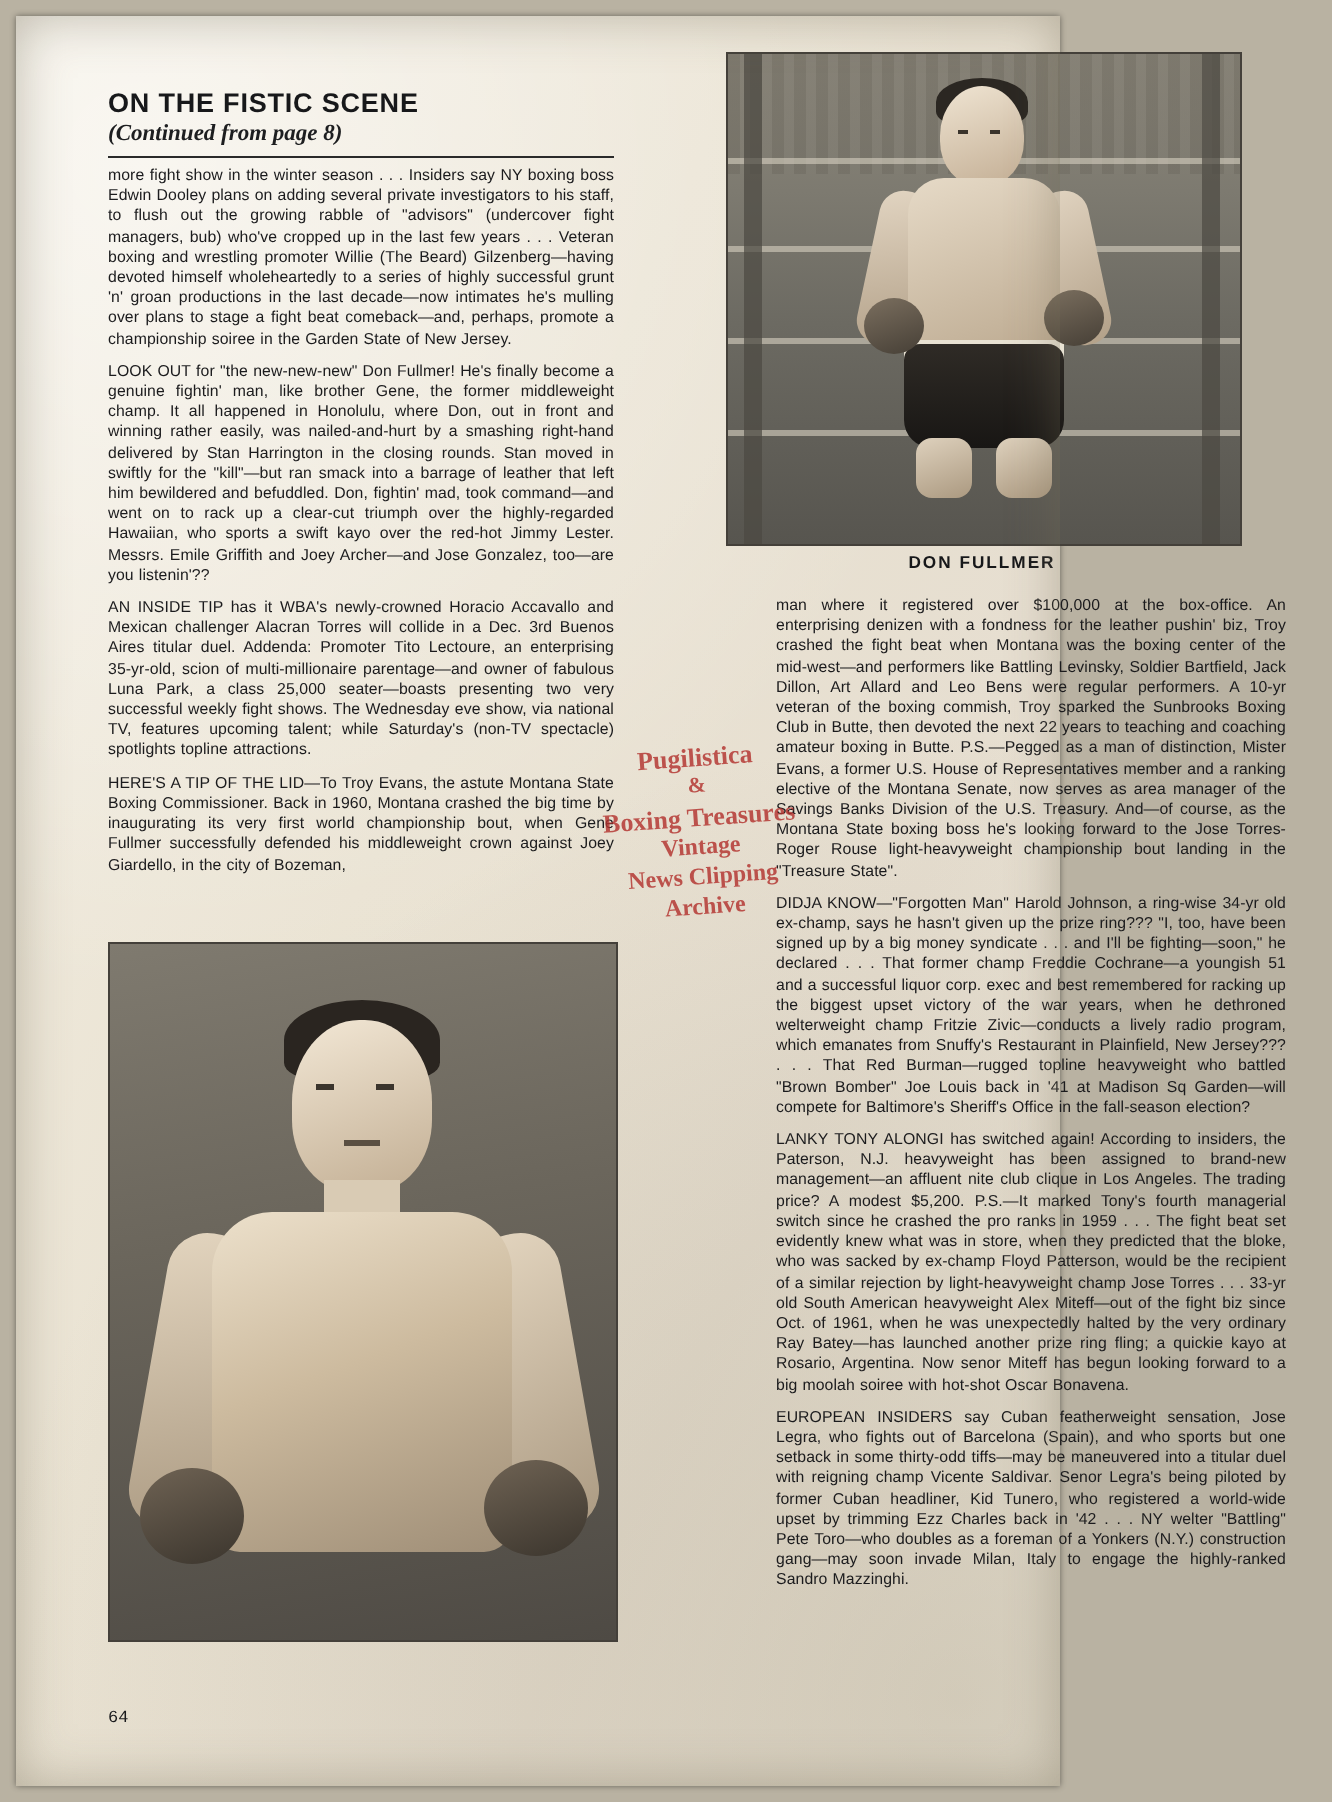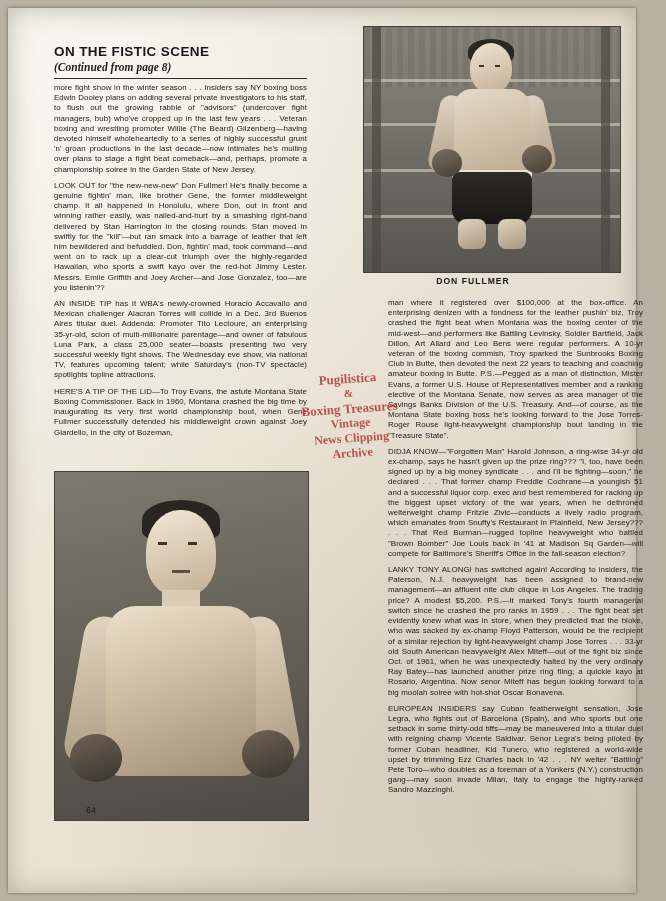--- a/index.html
+++ b/index.html
@@ -3,21 +3,21 @@
 <meta charset="utf-8">
 <style>
   html,body{margin:0;padding:0;}
   body{
     width:666px;height:901px;
     background:#b9b2a2;
     font-family:"Liberation Sans", sans-serif;
     overflow:hidden;
   }
   .page{
-    position:absolute;left:8px;top:8px;width:628px;height:885px;
+    position:absolute;left:8px;top:8px;width:522px;height:885px;
     background:#fdba74;
     box-shadow:0 0 3px rgba(0,0,0,.45);
   }
   .paper-tint{
     position:absolute;inset:0;
     background:
       radial-gradient(circle at 12% 8%, rgba(255,255,255,.55), rgba(255,255,255,0) 45%),
       radial-gradient(circle at 90% 95%, rgba(160,150,125,.35), rgba(255,255,255,0) 50%),
       linear-gradient(115deg,#f3eee2 0%,#eae3d3 40%,#e6ded0 70%,#efe9dc 100%);
     pointer-events:none;
@@ -130,21 +130,21 @@
   .b-glove.l{left:0px;top:112px;}
   .b-glove.r{right:0px;top:108px;}
   .b-leg{
     position:absolute;width:28px;height:30px;top:182px;
     background:linear-gradient(160deg,#ded1bd,#ab9980);
     border-radius:8px;
   }
   .b-leg.l{left:26px;}
   .b-leg.r{right:26px;}
   .cap-fullmer{
-    position:absolute;left:337px;top:268px;width:256px;
+    position:absolute;left:355px;top:268px;width:256px;
   }
 
   
   #photo-alongi{left:46px;top:463px;width:253px;height:348px;}
   .al-bg{
     position:absolute;inset:0;
     background:linear-gradient(170deg,#7f7a6f 0%,#6b665c 40%,#4e4a44 100%);
   }
   .al-figure{position:absolute;left:50%;transform:translateX(-50%);bottom:0;width:220px;height:330px;}
   .al-head{
@@ -177,22 +177,22 @@
     position:absolute;width:52px;height:48px;border-radius:50%;
     background:linear-gradient(160deg,#6f6354,#3b352d);
   }
   .al-glove.l{left:-2px;top:244px;}
   .al-glove.r{right:-2px;top:240px;}
   .cap-alongi{
     position:absolute;left:46px;top:818px;width:253px;
   }
 
   .pagenum{
-    position:absolute;left:46px;top:798px;
-    font-size:8.5px;color:#1b1b1d;font-family:Liberation Mono, monospace;margin-left:32px;
+    position:absolute;left:46px;top:846px;
+    font-size:8.5px;color:#1b1b1d;font-family:Liberation Mono, monospace;
   }
 
   
   .watermark{
     position:absolute;left:252px;top:363px;width:180px;
     text-align:center;
     color:#b3332f;
     font-family:"Liberation Serif", serif;
     font-weight:bold;
     transform:rotate(-4deg);

